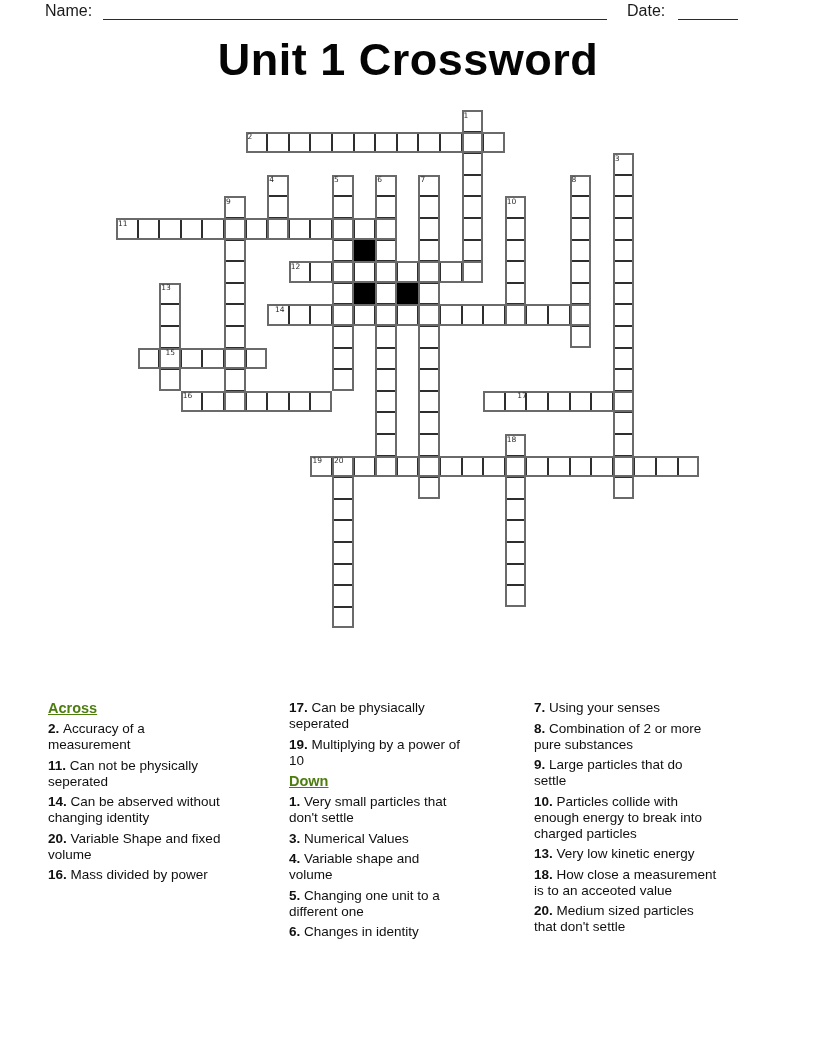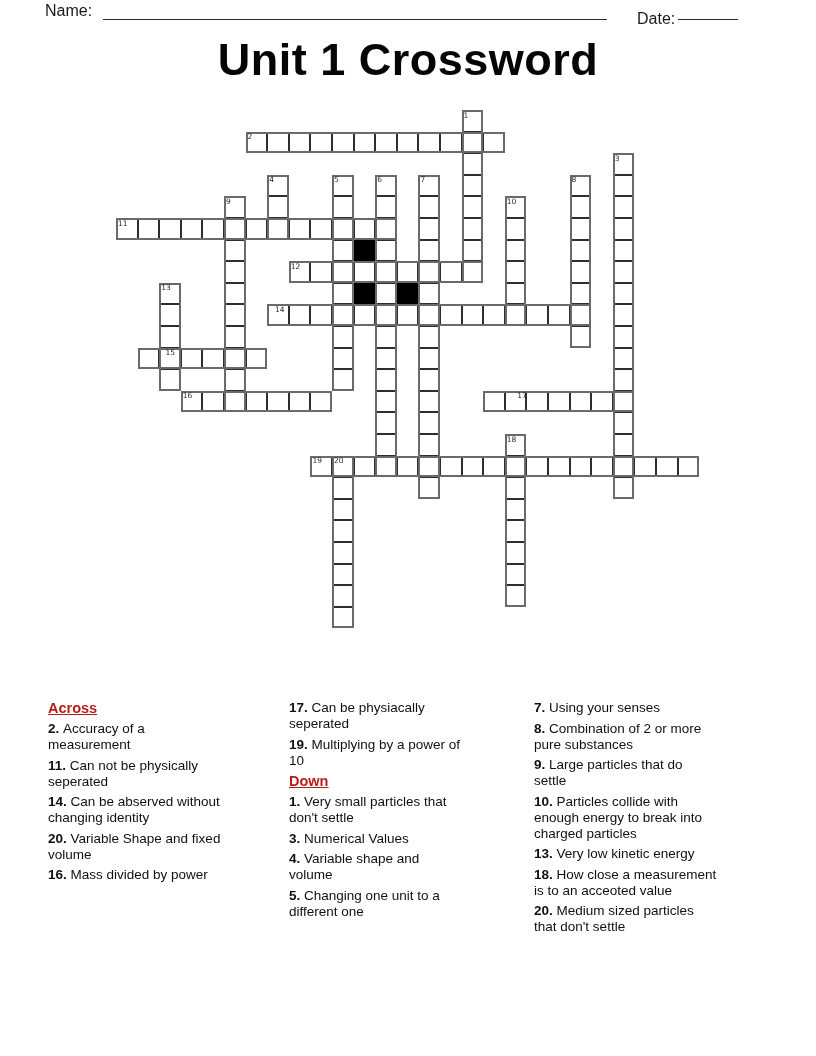--- a/index.html
+++ b/index.html
@@ -4,21 +4,21 @@
 <style>
   html,body{margin:0;padding:0;}
   body{
     width:816px;height:1056px;position:relative;background:#ffffff;
     font-family:"Liberation Sans", sans-serif;color:#000;overflow:hidden;
   }
   .hdr-label{position:absolute;font-size:16px;line-height:18px;color:#1a1a1a;}
   .hdr-line{position:absolute;height:18px;border-bottom:1.6px solid #2b2b2b;}
   .name-label{left:45px;top:2px;}
   .name-line{left:103px;top:1px;width:504px;}
-  .date-label{left:627px;top:10px;margin-left:10px;}
+  .date-label{left:627px;top:2px;}
   .date-line{left:678px;top:1px;width:60px;}
   .title{
     position:absolute;left:0;top:34px;width:816px;text-align:center;
     font-size:45px;font-weight:700;letter-spacing:0.5px;color:#050505;
   }
   .grid{position:absolute;left:116px;top:110px;width:584px;height:519px;}
   .cell{
     position:absolute;background:#ffffff;border:1px solid #2e2e2e;
     box-sizing:border-box;z-index:1;
   }
@@ -30,21 +30,21 @@
   .cell-num{
     position:absolute;z-index:4;font-size:7.5px;line-height:8px;color:#2a2a2a;
     font-family:"DejaVu Sans", sans-serif;pointer-events:none;
   }
   .clue-col{position:absolute;top:700px;}
   .col-0{left:48px;width:235px;}
   .col-1{left:289px;width:235px;}
   .col-2{left:534px;width:262px;}
   .clue-heading{
     font-size:14.5px;font-weight:bold;text-decoration:underline;
-    line-height:16px;margin-bottom:5px;color:#b91c1c;
+    line-height:16px;margin-bottom:5px;color:#4d7c0f;
   }
   .clue{font-size:13.5px;line-height:16px;margin-bottom:4.5px;color:#101010;}
   .clue-num{font-weight:bold;}
   .clue-text{white-space:pre-line;}
 </style>
 </head>
 <body>
 
 <div class="hdr-label name-label">Name:</div>
 <div class="hdr-line name-line"></div>
@@ -292,20 +292,21 @@
     <div class="clue"><b class="clue-num">19. </b><span class="clue-text">Multiplying by a power of
 10</span></div>
     <div class="clue-heading">Down</div>
     <div class="clue"><b class="clue-num">1. </b><span class="clue-text">Very small particles that
 don't settle</span></div>
     <div class="clue"><b class="clue-num">3. </b><span class="clue-text">Numerical Values</span></div>
     <div class="clue"><b class="clue-num">4. </b><span class="clue-text">Variable shape and
 volume</span></div>
     <div class="clue"><b class="clue-num">5. </b><span class="clue-text">Changing one unit to a
 different one</span></div>
+    <div class="clue"><b class="clue-num">6. </b><span class="clue-text">Changes in identity</span></div>
   </div>
 <div class="clue-col col-2">
     <div class="clue"><b class="clue-num">7. </b><span class="clue-text">Using your senses</span></div>
     <div class="clue"><b class="clue-num">8. </b><span class="clue-text">Combination of 2 or more
 pure substances</span></div>
     <div class="clue"><b class="clue-num">9. </b><span class="clue-text">Large particles that do
 settle</span></div>
     <div class="clue"><b class="clue-num">10. </b><span class="clue-text">Particles collide with
 enough energy to break into
 charged particles</span></div>

